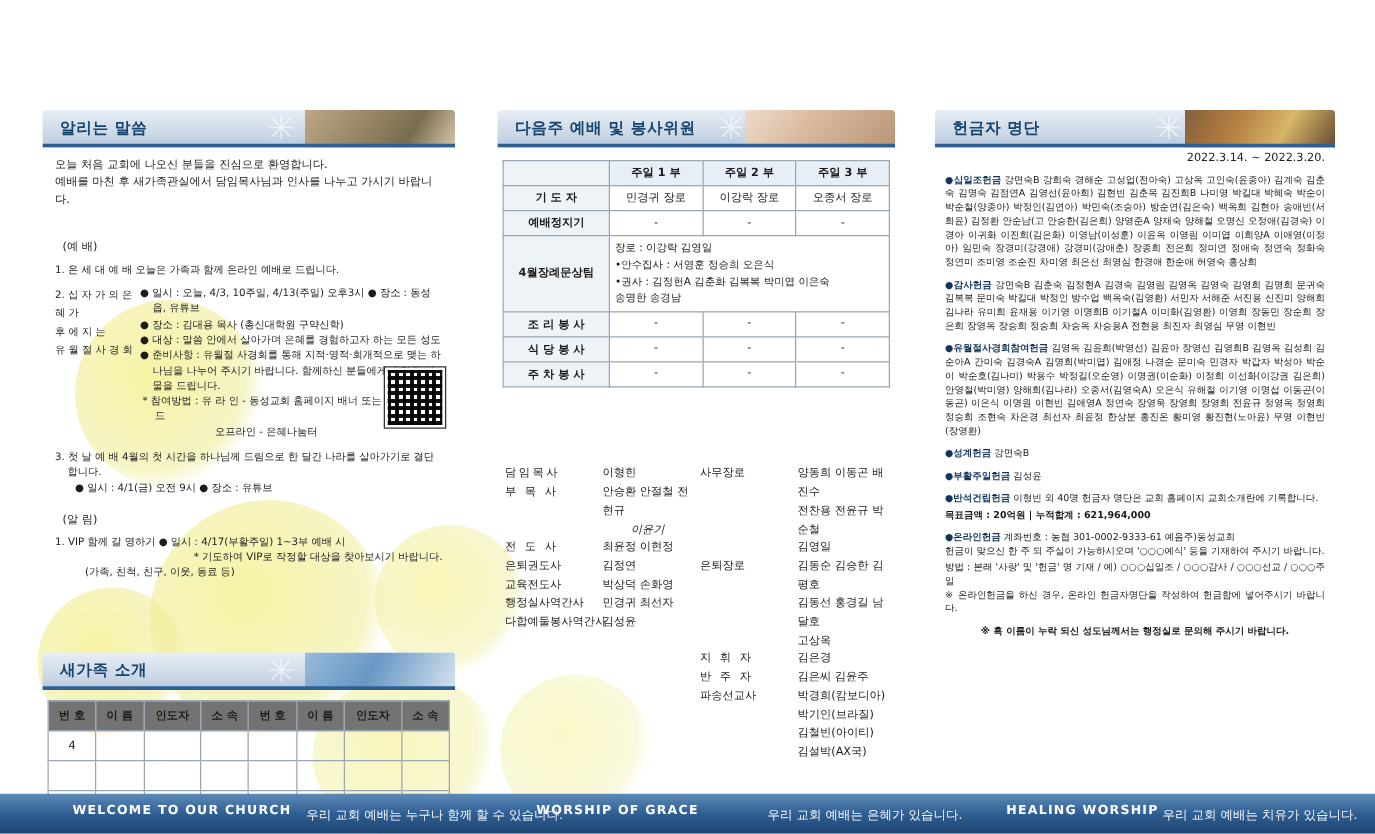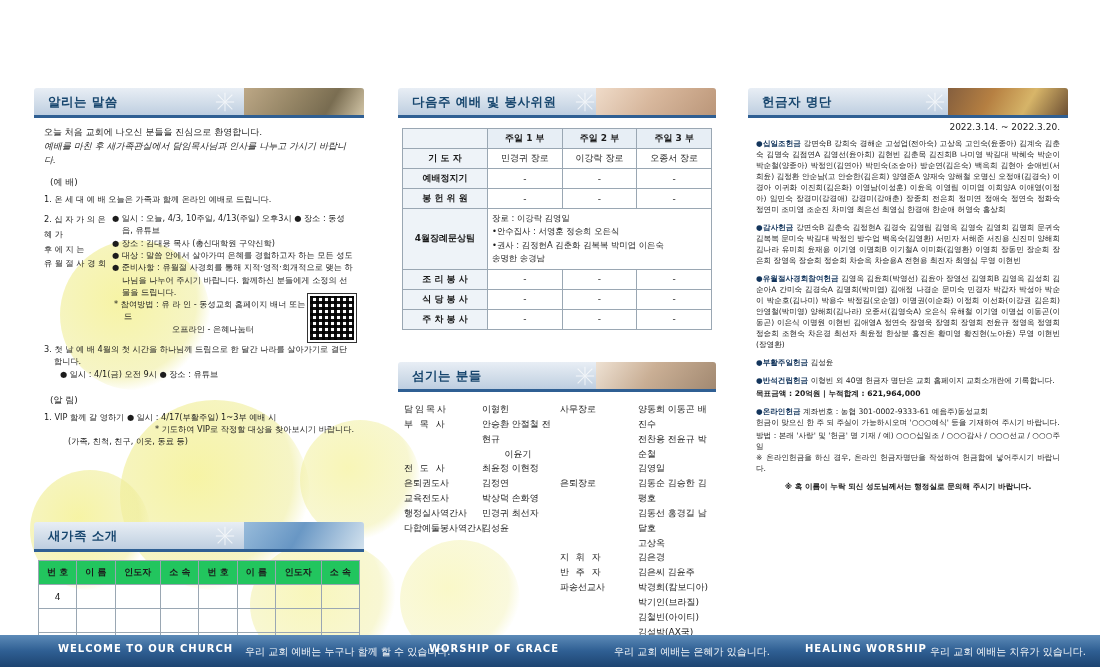--- a/index.html
+++ b/index.html
@@ -39,21 +39,21 @@
   }
   .sec-body{font-size:9px;line-height:1.55;color:#1c1c1c;padding:8px 10px 0 10px;position:relative;}
   
   table{border-collapse:collapse;width:100%;font-size:9px;padding-left:44px;}
   table td,table th{border:1px solid #9aa7b3;padding:3px 4px;text-align:center;vertical-align:middle;color:#1b1b1b;font-weight:normal;}
   thead td{background:#e7eef5;font-weight:bold;}
   td.lbl{background:#eef3f8;font-weight:bold;white-space:nowrap;}
   td.left{text-align:left;}
   
   .newfam td{height:17px;}
-  .newfam thead td{background:#22c55e;font-weight:bold;}
+  .newfam thead td{background:#737373;font-weight:bold;}
   
   .serve{display:flex;gap:6px;font-size:9px;line-height:1.65;padding:10px 6px 0 6px;}
   .serve .c{flex:1;}
   .serve .row{display:flex;}
   .serve .k{width:78px;white-space:nowrap;letter-spacing:2px;}
   .serve .v{flex:1;}
   .serve .k.nos{letter-spacing:0;}
   
   .offer{font-size:7.6px;line-height:1.45;padding:6px 8px 0 8px;text-align:justify;}
   .offer .grp{margin-bottom:7px;}
@@ -100,21 +100,21 @@
               <line x1="2" y1="12" x2="22" y2="12"></line>
               <line x1="4" y1="4" x2="20" y2="20"></line>
               <line x1="20" y1="4" x2="4" y2="20"></line>
             </g>
           </svg>
         <div class="photo"></div>
         <div class="rule"></div>
       </div>
       <div class="sec-body">
         <div>오늘 처음 교회에 나오신 분들을 진심으로 환영합니다.</div>
-        <div style="margin-bottom:8px;font-style:italic;">예배를 마친 후 새가족관실에서 담임목사님과 인사를 나누고 가시기 바랍니다.</div>
+        <div style="margin-bottom:24px;">예배를 마친 후 새가족관실에서 담임목사님과 인사를 나누고 가시기 바랍니다.</div>
 
         <div style="margin:6px 0 3px 6px;">(예        배)</div>
 
         <div class="smalltxt">1. 온 세 대 예 배        오늘은 가족과 함께 온라인 예배로 드립니다.</div>
 
         <div style="display:flex;margin-top:7px;">
           <div style="width:68px;font-size:8.2px;line-height:1.8;">
             2. 십 자 가 의  은 혜 가<br>후   에   지   는<br>유 월 절   사 경 회
           </div>
           <div style="flex:1;" class="smalltxt">
@@ -238,26 +238,20 @@
               <td>이강락 장로</td>
               <td>오종서 장로</td>
             </tr>
             <tr>
               <td class="lbl">예배정지기</td>
               <td>-</td>
               <td>-</td>
               <td>-</td>
             </tr>
             <tr>
-              <td class="lbl">봉 헌 위 원</td>
-              <td>-</td>
-              <td>-</td>
-              <td>-</td>
-            </tr>
-            <tr>
               <td class="lbl">4월장례문상팀</td>
               <td colspan="3" class="left" style="white-space:pre-line;line-height:1.6;font-size:8.4px;">장로 : 이강락  김영일
 •안수집사 : 서영훈  정승희  오은식
 •권사 : 김정헌A  김춘화  김복복  박미엽  이은숙
 송명한  송경남</td>
             </tr>
             <tr>
               <td class="lbl">조 리 봉 사</td>
               <td>-</td>
               <td>-</td>
@@ -274,46 +268,33 @@
               <td>-</td>
               <td>-</td>
               <td>-</td>
             </tr>
           </tbody>
         </table>
       </div>
     </div>
 
     <div style="position:absolute;left:0;top:362px;width:318px;">
-      <div class="sec-head">
-        <div class="title">섬기는 분들</div>
-        <svg class="sparkle" style="right:120px;" viewBox="0 0 24 24">
-            <g stroke="#ffffff" stroke-width="1.2" opacity=".9">
-              <line x1="12" y1="2" x2="12" y2="22"></line>
-              <line x1="2" y1="12" x2="22" y2="12"></line>
-              <line x1="4" y1="4" x2="20" y2="20"></line>
-              <line x1="20" y1="4" x2="4" y2="20"></line>
-            </g>
-          </svg>
-        <div class="photo" style="background:linear-gradient(120deg,#efe0cf,#c8a98b 45%,#9d8064);"></div>
-        <div class="rule"></div>
-      </div>
       <div class="serve">
         <div class="c">
           <div class="row">
               <div class="k">담임목사</div>
               <div class="v">이형힌</div>
             </div>
           <div class="row">
               <div class="k">부   목   사</div>
               <div class="v">안승환  안절철  전현규</div>
             </div>
           <div class="row">
               <div class="k"></div>
-              <div class="v" style="text-align:center;">이윤기</div>
+              <div class="v" style="text-align:center;font-style:italic;">이윤기</div>
             </div>
           <div class="row">
               <div class="k">전  도  사</div>
               <div class="v">최윤정  이현정</div>
             </div>
           <div class="row">
               <div class="k nos">은퇴권도사</div>
               <div class="v">김정연</div>
             </div>
           <div class="row">
@@ -409,20 +390,24 @@
         </div>
         <div class="grp">
           <span class="gtitle">●감사헌금</span>
           <span>강면숙B 김춘숙 김정현A 김경숙 김영림 김영옥 김영숙 김영희 김명희 문귀숙 김복복 문미숙 박길대 박정인 방수업 백옥숙(김영환) 서민자 서해준 서진용 신진미 양해희 김나라 유미희 윤재용 이기영 이명희B 이기철A 이미화(김영환) 이영희 장동민 장순희 장은희 장영옥 장승희 정승희 차승옥 차승용A 전현용 최진자 최영심 무영 이현빈</span>
         </div>
         <div class="grp">
           <span class="gtitle">●유월절사경회참여헌금</span>
           <span>김영옥 김윤희(박영선) 김윤아 장영선 김영희B 김영옥 김성희 김순아A 간미숙 김경숙A 김명희(박미엽) 김애정 나경순 문미숙 민경자 박갑자 박성아 박순이 박순호(김나미) 박용수 박정길(오순영) 이명권(이순화) 이정희 이선화(이강권 김은희) 안영철(박미영) 양해희(김나라) 오종서(김영숙A) 오은식 유해철 이기영 이명섭 이동곤(이동곤) 이은식 이명원 이현빈 김애영A 정연숙 장영욱 장영희 장영희 전윤규 정영옥 정영희 정승희 조현숙 차은경 최선자 최윤정 한상분 홍진온 황미영 황진현(노아윤) 무영 이현빈(장영환)</span>
         </div>
         <div class="grp">
+          <span class="gtitle">●성계헌금</span>
+          <span>강면숙B</span>
+        </div>
+        <div class="grp">
           <span class="gtitle">●부활주일헌금</span>
           <span>김성윤</span>
         </div>
         <div class="grp">
           <span class="gtitle">●반석건립헌금</span>
           <span>이형빈 외 40명 헌금자 명단은 교회 홈페이지 교회소개란에 기록합니다.</span>
           <div style="margin-top:2px;font-weight:bold;">목표금액 : 20억원   |   누적합계 : 621,964,000</div>
         </div>
         <div class="grp">
           <span class="gtitle">●온라인헌금</span>

